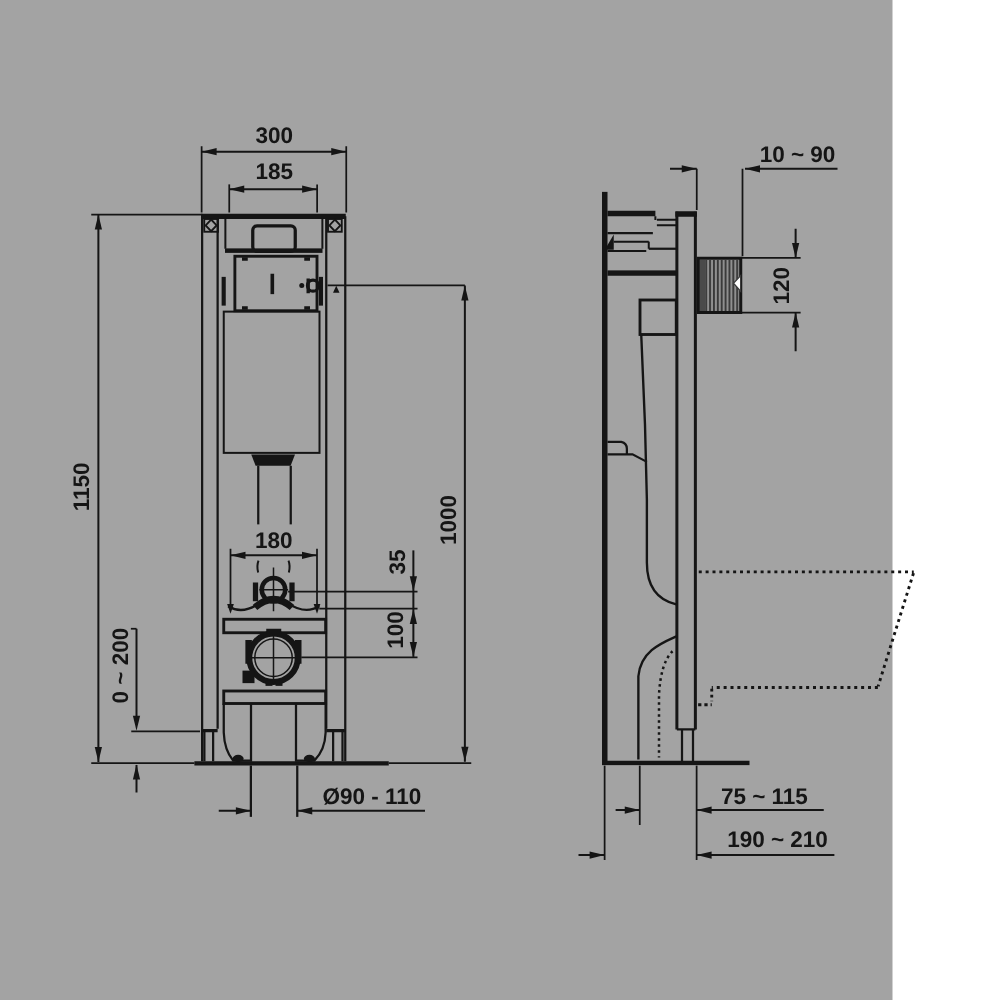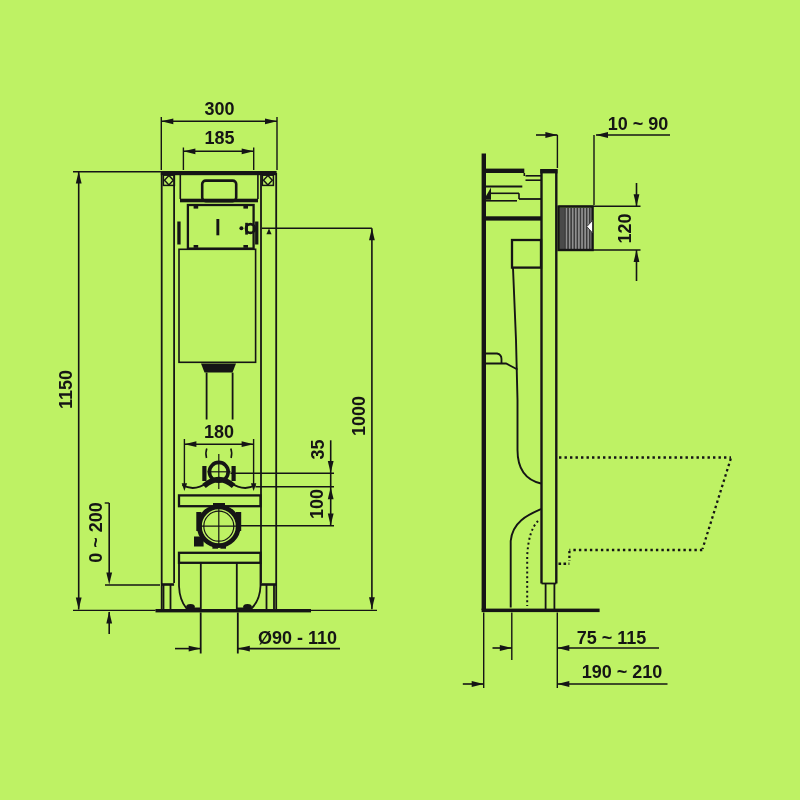--- a/index.html
+++ b/index.html
@@ -1,16 +1,16 @@
 <!DOCTYPE html>
 <html><head>
 <meta charset="utf-8">
 <style>
   html,body{margin:0;padding:0;background:#ffffff;}
-  #wrap{width:800px;height:800px;position:relative;background:#bef264;text-align:center;}
+  #wrap{width:714px;height:800px;position:relative;background:#a3a3a3;text-align:center;}
   svg{display:block;}
   text{font-family:"Liberation Sans", sans-serif;font-weight:bold;fill:#151515;}
 </style>
 </head>
 <body>
 <div id="wrap">
 <svg width="800" height="800" viewBox="0 0 800 800">
 <defs>
   <pattern id="hatch" width="3.1" height="4" patternUnits="userSpaceOnUse">
     <rect width="3.1" height="4" fill="#8f8f8f"></rect>

